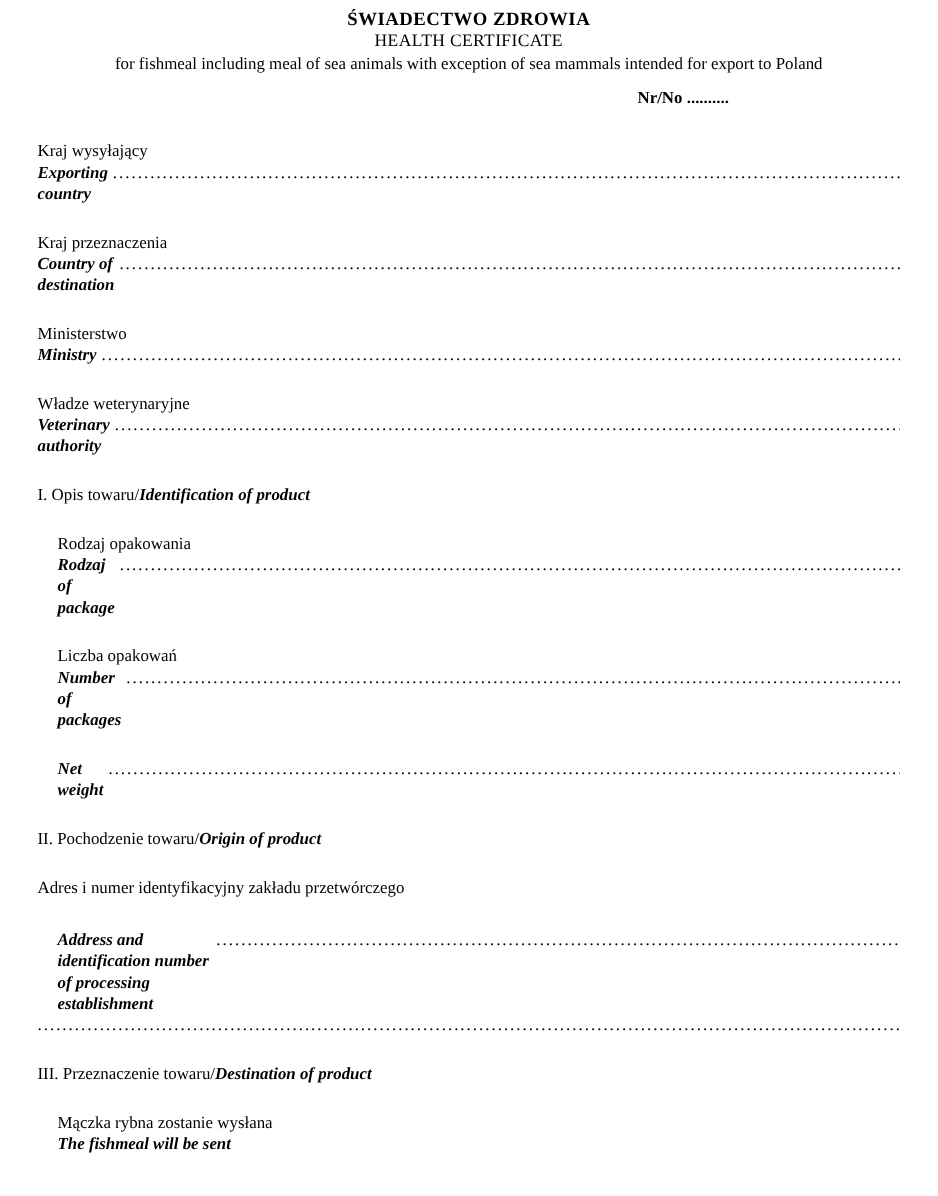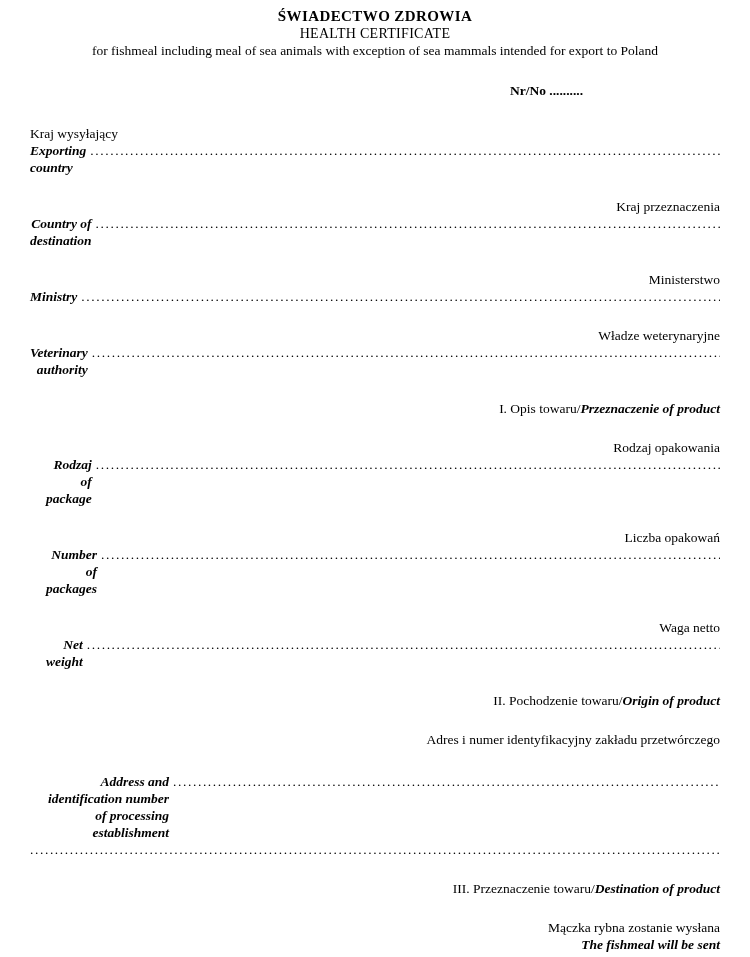--- a/index.html
+++ b/index.html
@@ -27,22 +27,22 @@
     letter-spacing: 1.6px;
     margin-left: 4px;
   }
   .dotline {
     overflow: hidden;
     white-space: nowrap;
     letter-spacing: 1.6px;
     height: 17px;
   }
   .indent { padding-left: 16px; margin-top: 25px; }
-  .nr-line { margin-top: 23px; padding-left: 480px; font-weight: bold; }
-  .gap { margin-top: 22px; text-align: right; }
+  .nr-line { margin-top: 10px; padding-left: 480px; font-weight: bold; }
+  .gap { margin-top: 22px; }
   .gap-first { margin-top: 26px; }
 </style>
 </head>
 <body>
 
 <div class="page">
 
   <div class="center title-main">ŚWIADECTWO ZDROWIA</div>
   <div class="center title-en">HEALTH CERTIFICATE</div>
   <div class="center">for fishmeal including meal of sea animals with exception of sea mammals intended for export to Poland</div>
@@ -75,41 +75,40 @@
 
   <div class="gap">
     <div>Władze weterynaryjne</div>
     <div class="row">
       <span class="b">Veterinary authority</span>
       <span class="dots">.........................................................................................................................................................................................................................................................................................................................</span>
     </div>
   </div>
 
   <div class="gap">
-    <span>I. Opis towaru/</span><span class="b">Przeznaczenie of product</span>
+    <span>I. Opis towaru/</span><span class="b">Identification of product</span>
   </div>
 
   <div class="gap indent">
     <div>Rodzaj opakowania</div>
     <div class="row">
       <span class="b">Rodzaj of package</span>
       <span class="dots">.........................................................................................................................................................................................................................................................................................................................</span>
     </div>
   </div>
 
   <div class="gap indent">
     <div>Liczba opakowań</div>
     <div class="row">
       <span class="b">Number of packages</span>
       <span class="dots">.........................................................................................................................................................................................................................................................................................................................</span>
     </div>
   </div>
 
   <div class="gap indent">
-    <div>Waga netto</div>
     <div class="row">
       <span class="b">Net weight</span>
       <span class="dots">.........................................................................................................................................................................................................................................................................................................................</span>
     </div>
   </div>
 
   <div class="gap">
     <span>II. Pochodzenie towaru/</span><span class="b">Origin of product</span>
   </div>
 

